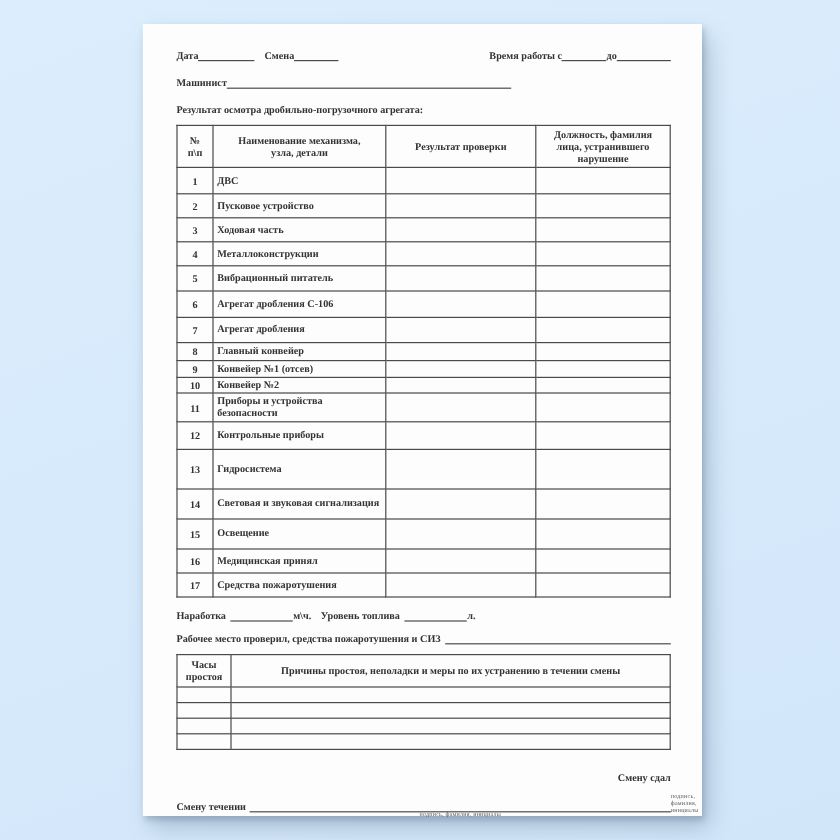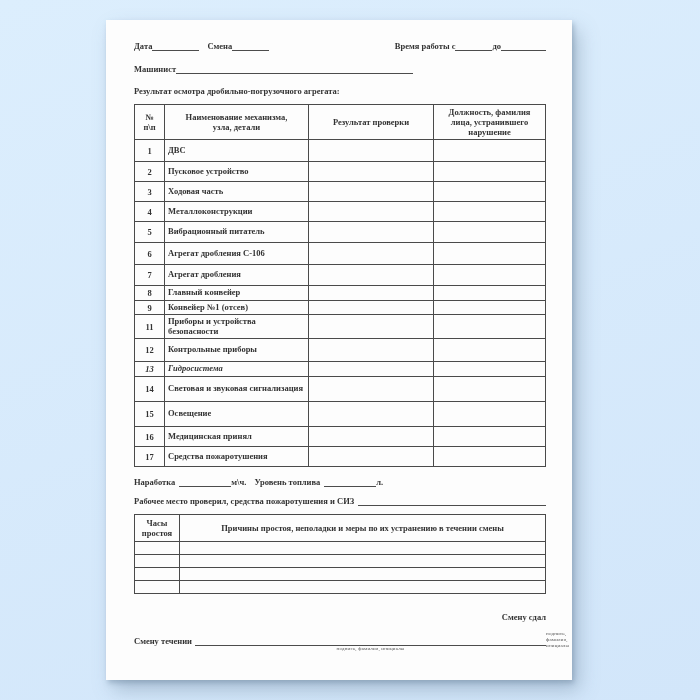--- a/index.html
+++ b/index.html
@@ -2,21 +2,21 @@
 <html><head>
 <meta charset="utf-8">
 <style>
   html,body{margin:0;padding:0;}
   body{
     width:700px;height:700px;position:relative;overflow:hidden;
     background:linear-gradient(160deg,#dceefd 0%,#d2e6fa 100%);
     font-family:"Liberation Serif","DejaVu Serif",serif;
   }
   .page{
-    position:absolute;left:106px;top:20px;width:466px;height:660px;
+    position:absolute;left:119px;top:20px;width:466px;height:660px;
     background:#fdfdfd;box-sizing:border-box;
     padding:21px 26px 0 28px;color:#2f2f2f;
     box-shadow:2px 3px 5px rgba(90,115,140,.35),7px 10px 18px rgba(90,115,140,.35);
   }
   .form-row{display:flex;align-items:flex-end;font-size:8.5px;font-weight:700;
     line-height:10px;white-space:nowrap;color:#333;}
   .grp{display:flex;align-items:flex-end;}
   .row1{justify-content:space-between;}
   .blank{display:inline-block;border-bottom:1px solid #4c4c4c;height:8px;}
   .fill{flex:1;}
@@ -140,33 +140,39 @@
           <td class="name">Главный конвейер</td>
           <td></td>
           <td></td>
         </tr>
         <tr style="height: 14px;">
           <td class="num">9</td>
           <td class="name">Конвейер №1 (отсев)</td>
           <td></td>
           <td></td>
         </tr>
+        <tr style="height: 13px;">
+          <td class="num">10</td>
+          <td class="name">Конвейер №2</td>
+          <td></td>
+          <td></td>
+        </tr>
         <tr style="height: 24px;">
           <td class="num">11</td>
           <td class="name">Приборы и устройства безопасности</td>
           <td></td>
           <td></td>
         </tr>
         <tr style="height: 23px;">
           <td class="num">12</td>
           <td class="name">Контрольные приборы</td>
           <td></td>
           <td></td>
         </tr>
-        <tr style="height: 15px; font-style: italic;">
+        <tr style="height: 33px;">
           <td class="num">13</td>
           <td class="name">Гидросистема</td>
           <td></td>
           <td></td>
         </tr>
         <tr style="height: 25px;">
           <td class="num">14</td>
           <td class="name">Световая и звуковая сигнализация</td>
           <td></td>
           <td></td>

